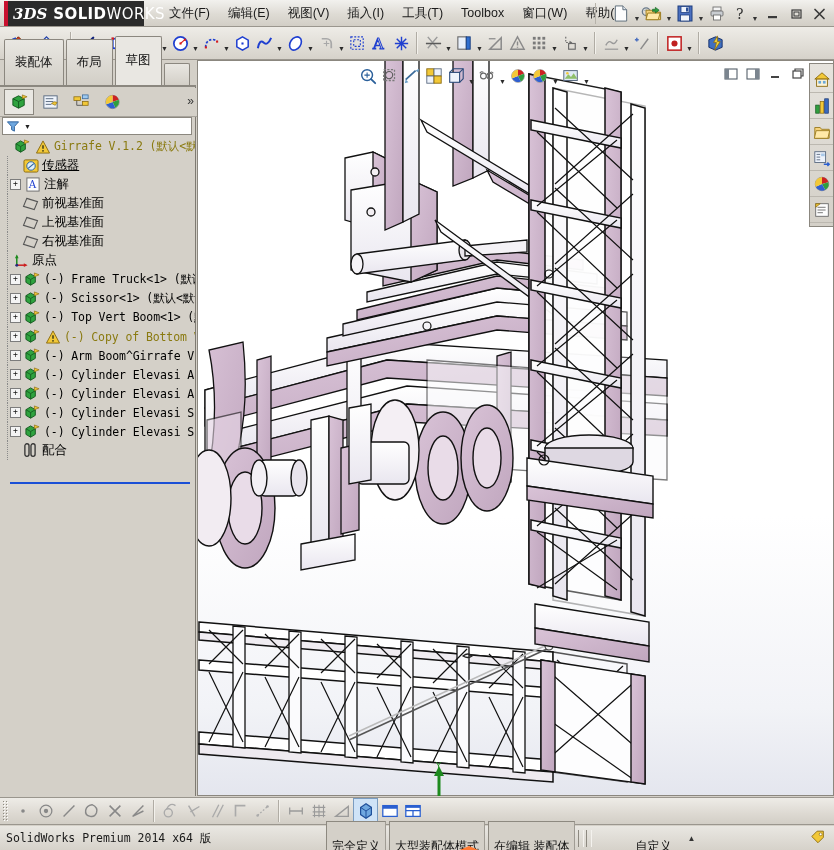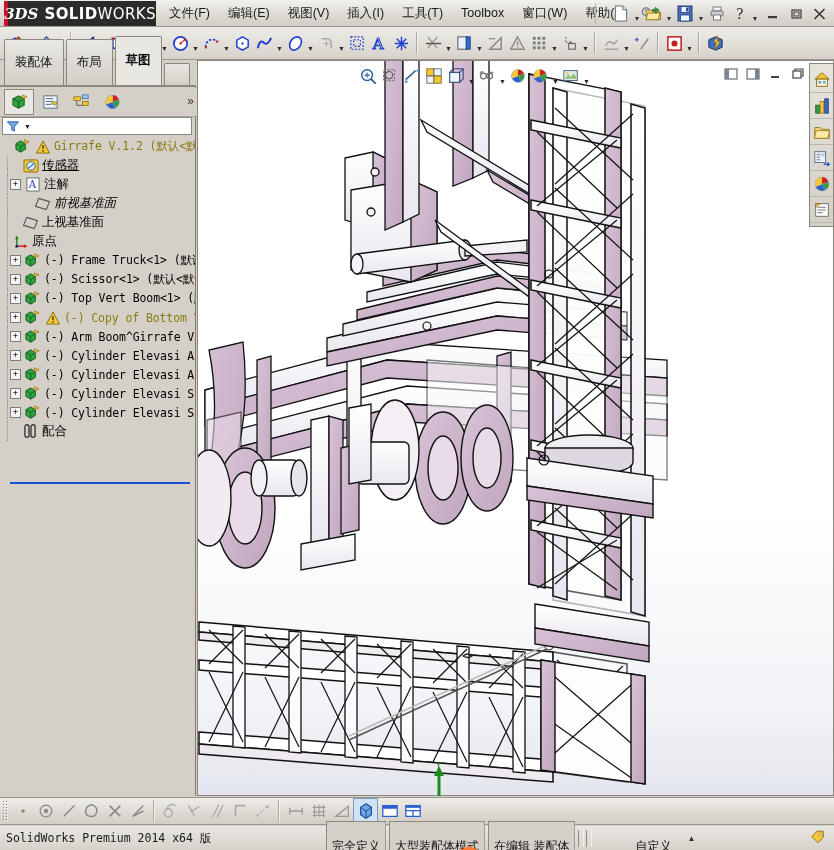--- a/index.html
+++ b/index.html
@@ -5,23 +5,23 @@
   html,body{margin:0;padding:0;background:#fff;}
   body{width:834px;height:850px;overflow:hidden;
        font-family:"Liberation Sans","DejaVu Sans",sans-serif;font-size:12px;
        -webkit-font-smoothing:none;}
   .app{position:relative;width:834px;height:850px;overflow:hidden;background:#d4d0c8;}
 
   
   .titlebar{position:absolute;left:0;top:0;width:834px;height:27px;
             background:linear-gradient(#f2f1ee,#dedbd4 55%,#d2cec6);
             border-bottom:1px solid #9a968e;box-sizing:border-box;}
-  .logo-blk{position:absolute;left:4px;top:1px;width:152px;height:25px;
+  .logo-blk{position:absolute;left:4px;top:1px;width:140px;height:25px;
             background:#2b2b2b;border-left:4px solid #c8102e;box-sizing:border-box;
-            display:flex;align-items:center;justify-content:flex-end;}
+            display:flex;align-items:center;}
   .logo-txt{color:#fff;font-size:15px;font-weight:bold;letter-spacing:.4px;
             font-family:"DejaVu Sans",sans-serif;padding-left:4px;white-space:nowrap;}
   .logo-ds{color:#fff;font-size:15px;font-weight:bold;font-style:italic;
            padding-left:5px;padding-right:2px;font-family:"DejaVu Serif",serif;}
   .logo-works{font-weight:normal;}
   .menubar{position:absolute;left:160px;top:0;height:27px;display:flex;align-items:center;}
   .menu-item{padding:0 9px;height:21px;line-height:21px;color:#1a1a1a;font-size:12.5px;
              white-space:nowrap;cursor:default;}
   .tb-sep{position:absolute;left:595px;top:3px;width:1px;height:21px;background:#b6b2aa;}
   .tright{position:absolute;right:2px;top:0;height:27px;display:flex;align-items:center;gap:0px;}
@@ -44,21 +44,21 @@
 
   
   .leftpanel{position:absolute;left:0;top:60px;width:196px;height:736px;
              background:#d4d0c8;border-right:1px solid #7e7a72;box-sizing:border-box;}
   .fmtabs{position:absolute;left:0;top:0;width:196px;height:26px;
           background:#d4d0c8;display:flex;align-items:flex-end;padding-left:4px;}
   .fmtab{height:22px;line-height:21px;padding:12px 10px;font-size:12.5px;color:#111;
          background:linear-gradient(#e9e7e2,#d2cec6);border:1px solid #8b877f;
          border-bottom:none;border-radius:2px 2px 0 0;margin-right:2px;cursor:default;}
   .fmtab.active{background:#e9e7e2;height:24px;line-height:23px;
-                border-bottom:1px solid #e9e7e2;font-weight:bold;}
+                border-bottom:1px solid #e9e7e2;font-weight:normal;}
   .fmtab.blank{width:24px;padding:0;}
   .tabline{position:absolute;left:0;top:25px;width:196px;height:2px;background:#8b877f;}
 
   .pmtabs{position:absolute;left:0;top:28px;width:196px;height:28px;
           background:#d4d0c8;display:flex;align-items:center;padding-left:4px;
           border-bottom:1px solid #a8a49c;}
   .pmt{width:28px;height:24px;display:flex;align-items:center;justify-content:center;
        border:1px solid transparent;cursor:default;margin-right:1px;}
   .pmt.sel{background:#e9e7e2;border:1px solid #8b877f;}
   .pmchev{position:absolute;right:6px;top:6px;font-size:12px;color:#333;cursor:default;}
@@ -503,39 +503,49 @@
           <span class="dotted"></span>
           <span class="exp">+</span>
           <span class="ticon">
             <svg width="16" height="15" viewBox="0 0 17 16">
               <rect x="2" y="1" width="13" height="14" fill="#fdfdfd" stroke="#6a6a6a" stroke-width="1"></rect>
               <text x="4" y="12" font-size="11" font-family="DejaVu Serif, serif" fill="#1f3fd0">A</text>
             </svg>
           </span>
           <span class="tlabel cn">注解</span>
         </div>
-        <div class="trow" style="padding-left: 22px; font-style: italic;">
+        <div class="trow" style="padding-left: 10px;">
           <span class="dotted"></span>
           <span class="expspace"></span>
           <span class="ticon">
             <svg width="17" height="14" viewBox="0 0 18 15">
               <path d="M5 1.5 L16.5 5 L13 13.5 L1.5 10z" fill="none" stroke="#555" stroke-width="1.2"></path>
             </svg>
           </span>
           <span class="tlabel cn">前视基准面</span>
         </div>
         <div class="trow" style="padding-left: 10px;">
           <span class="dotted"></span>
           <span class="expspace"></span>
           <span class="ticon">
             <svg width="17" height="14" viewBox="0 0 18 15">
               <path d="M5 1.5 L16.5 5 L13 13.5 L1.5 10z" fill="none" stroke="#555" stroke-width="1.2"></path>
             </svg>
           </span>
           <span class="tlabel cn">上视基准面</span>
+        </div>
+        <div class="trow" style="padding-left: 10px;">
+          <span class="dotted"></span>
+          <span class="expspace"></span>
+          <span class="ticon">
+            <svg width="17" height="14" viewBox="0 0 18 15">
+              <path d="M5 1.5 L16.5 5 L13 13.5 L1.5 10z" fill="none" stroke="#555" stroke-width="1.2"></path>
+            </svg>
+          </span>
+          <span class="tlabel cn">右视基准面</span>
         </div>
         <div class="trow" style="">
           <span class="dotted"></span>
           <span class="expspace"></span>
           <span class="ticon">
             <svg width="16" height="15" viewBox="0 0 17 16">
               <path d="M4 13 v-10" stroke="#1e8a1e" stroke-width="1.6"></path>
               <path d="M4 1.5 l2 4 h-4z" fill="#1e8a1e"></path>
               <path d="M4 13 h10" stroke="#cc2020" stroke-width="1.6"></path>
               <path d="M15.5 13 l-4 -2 v4z" fill="#cc2020"></path>

